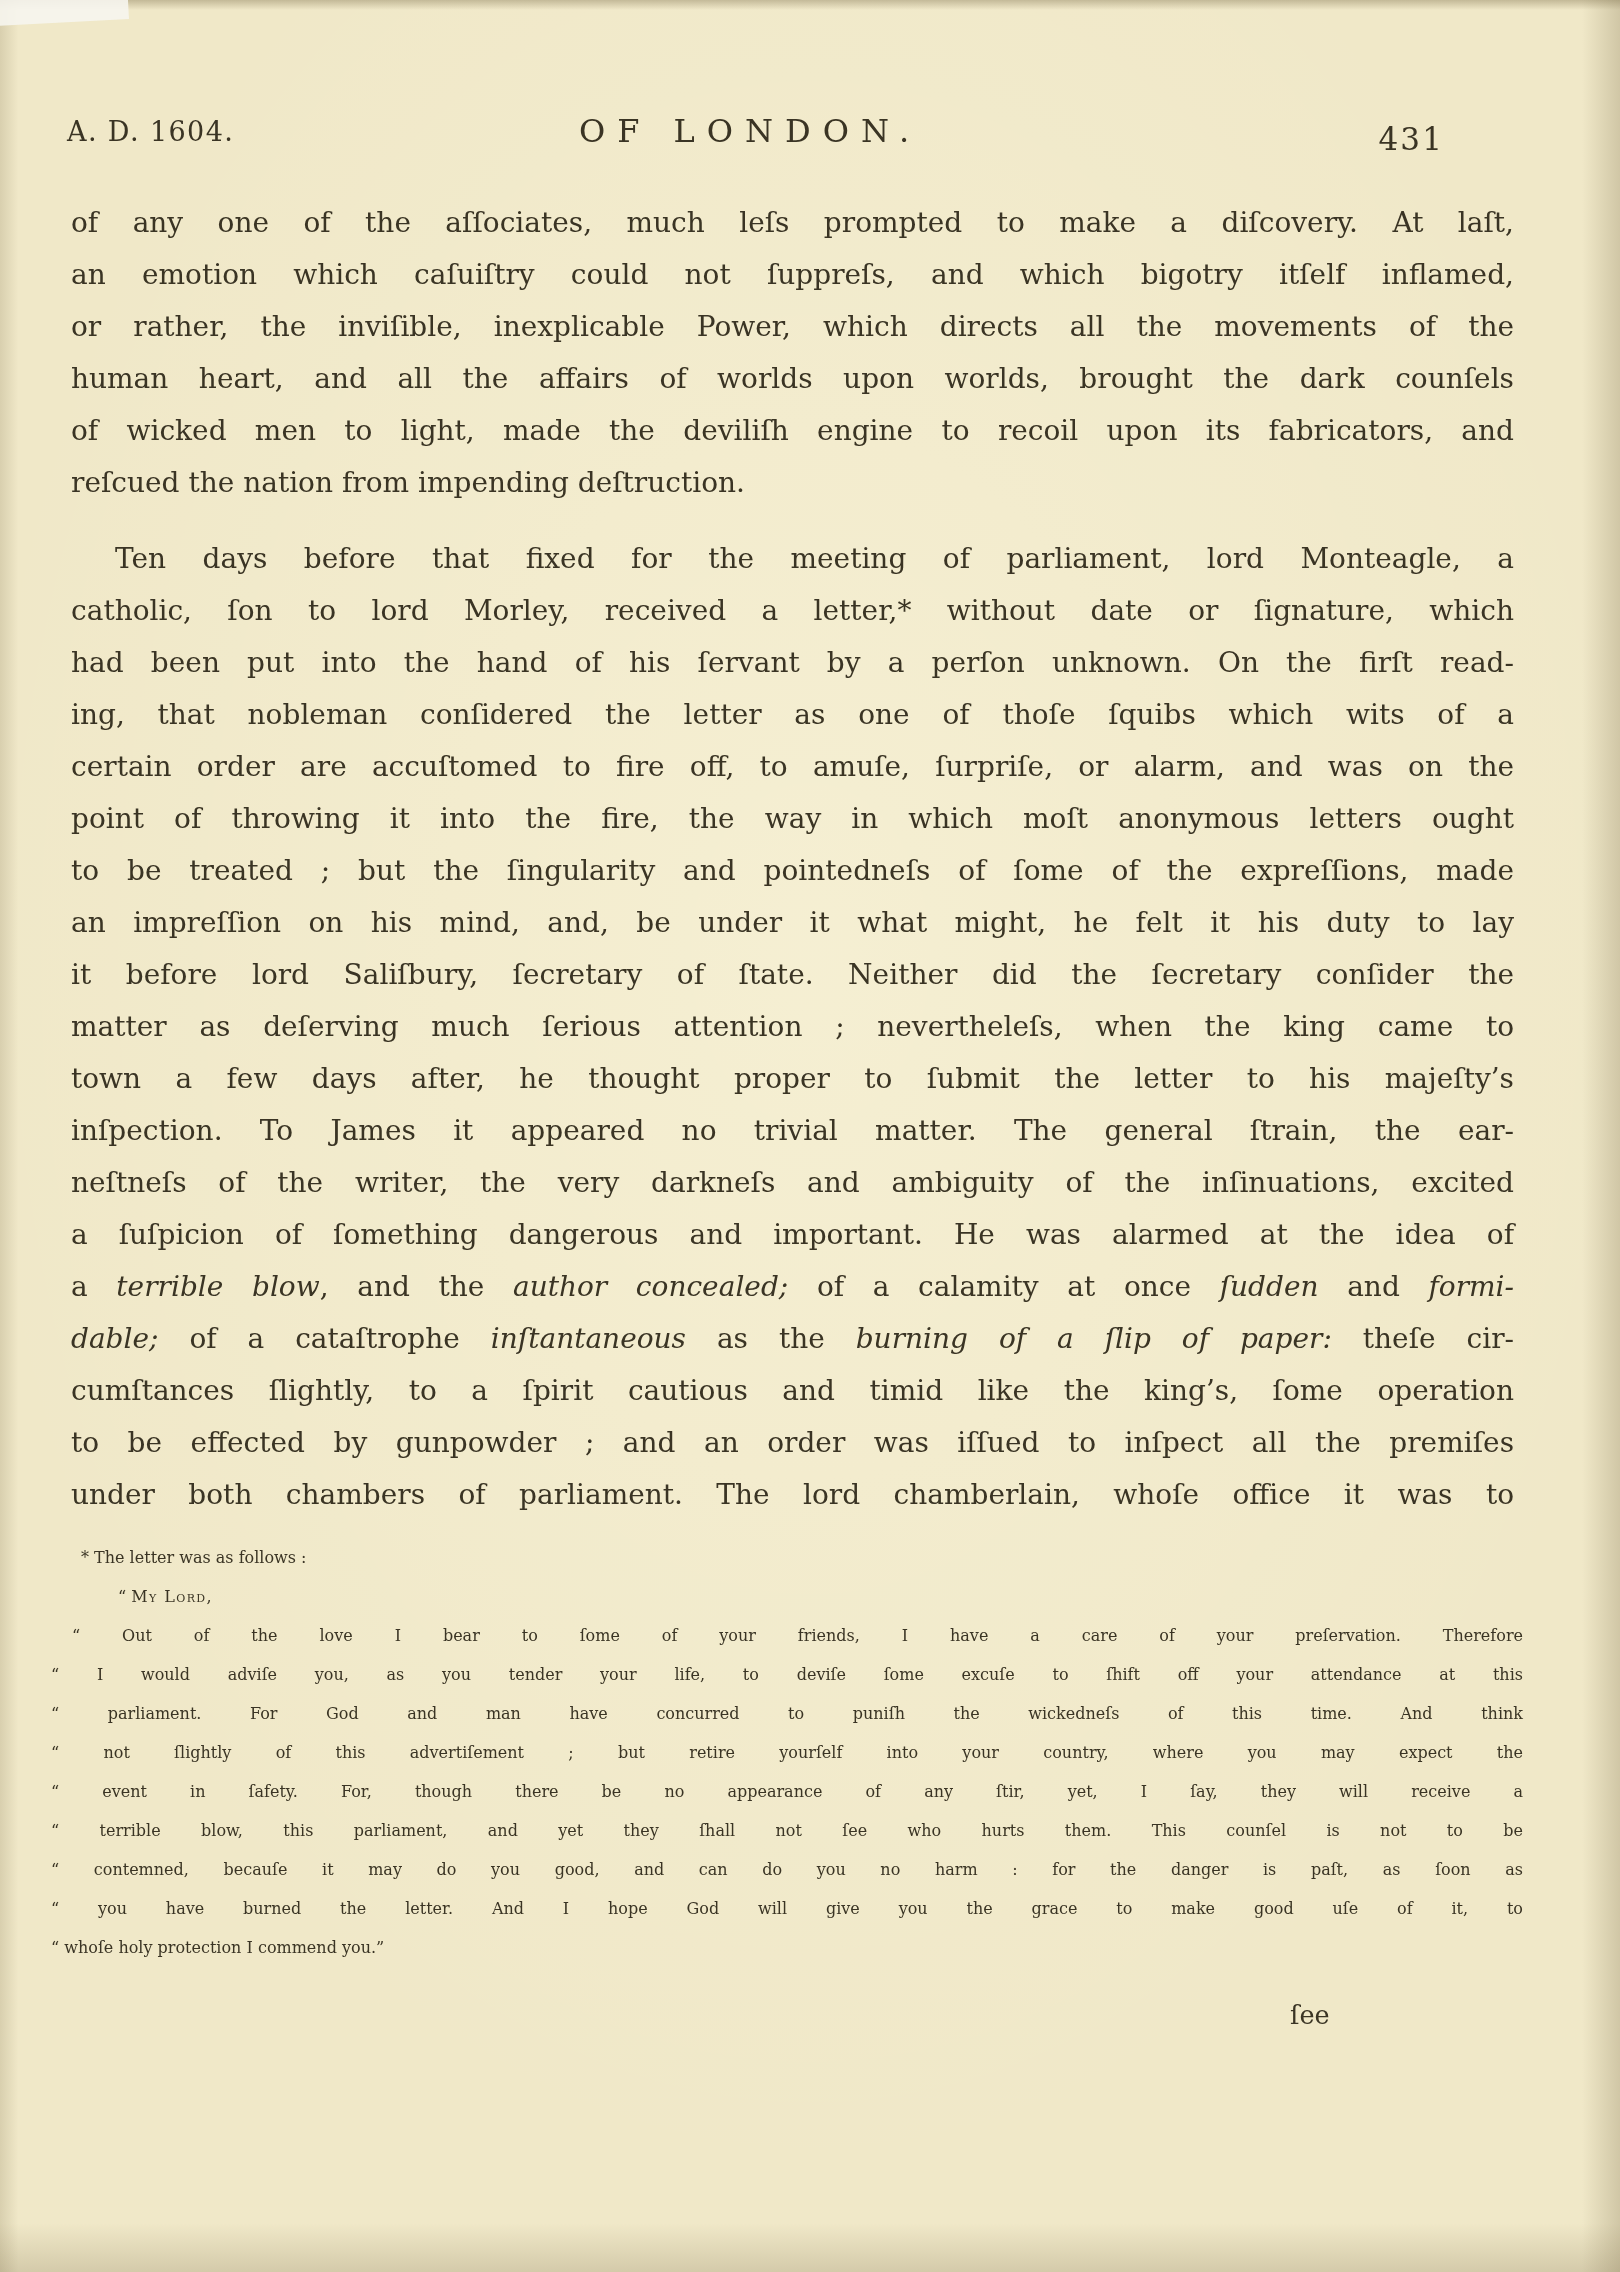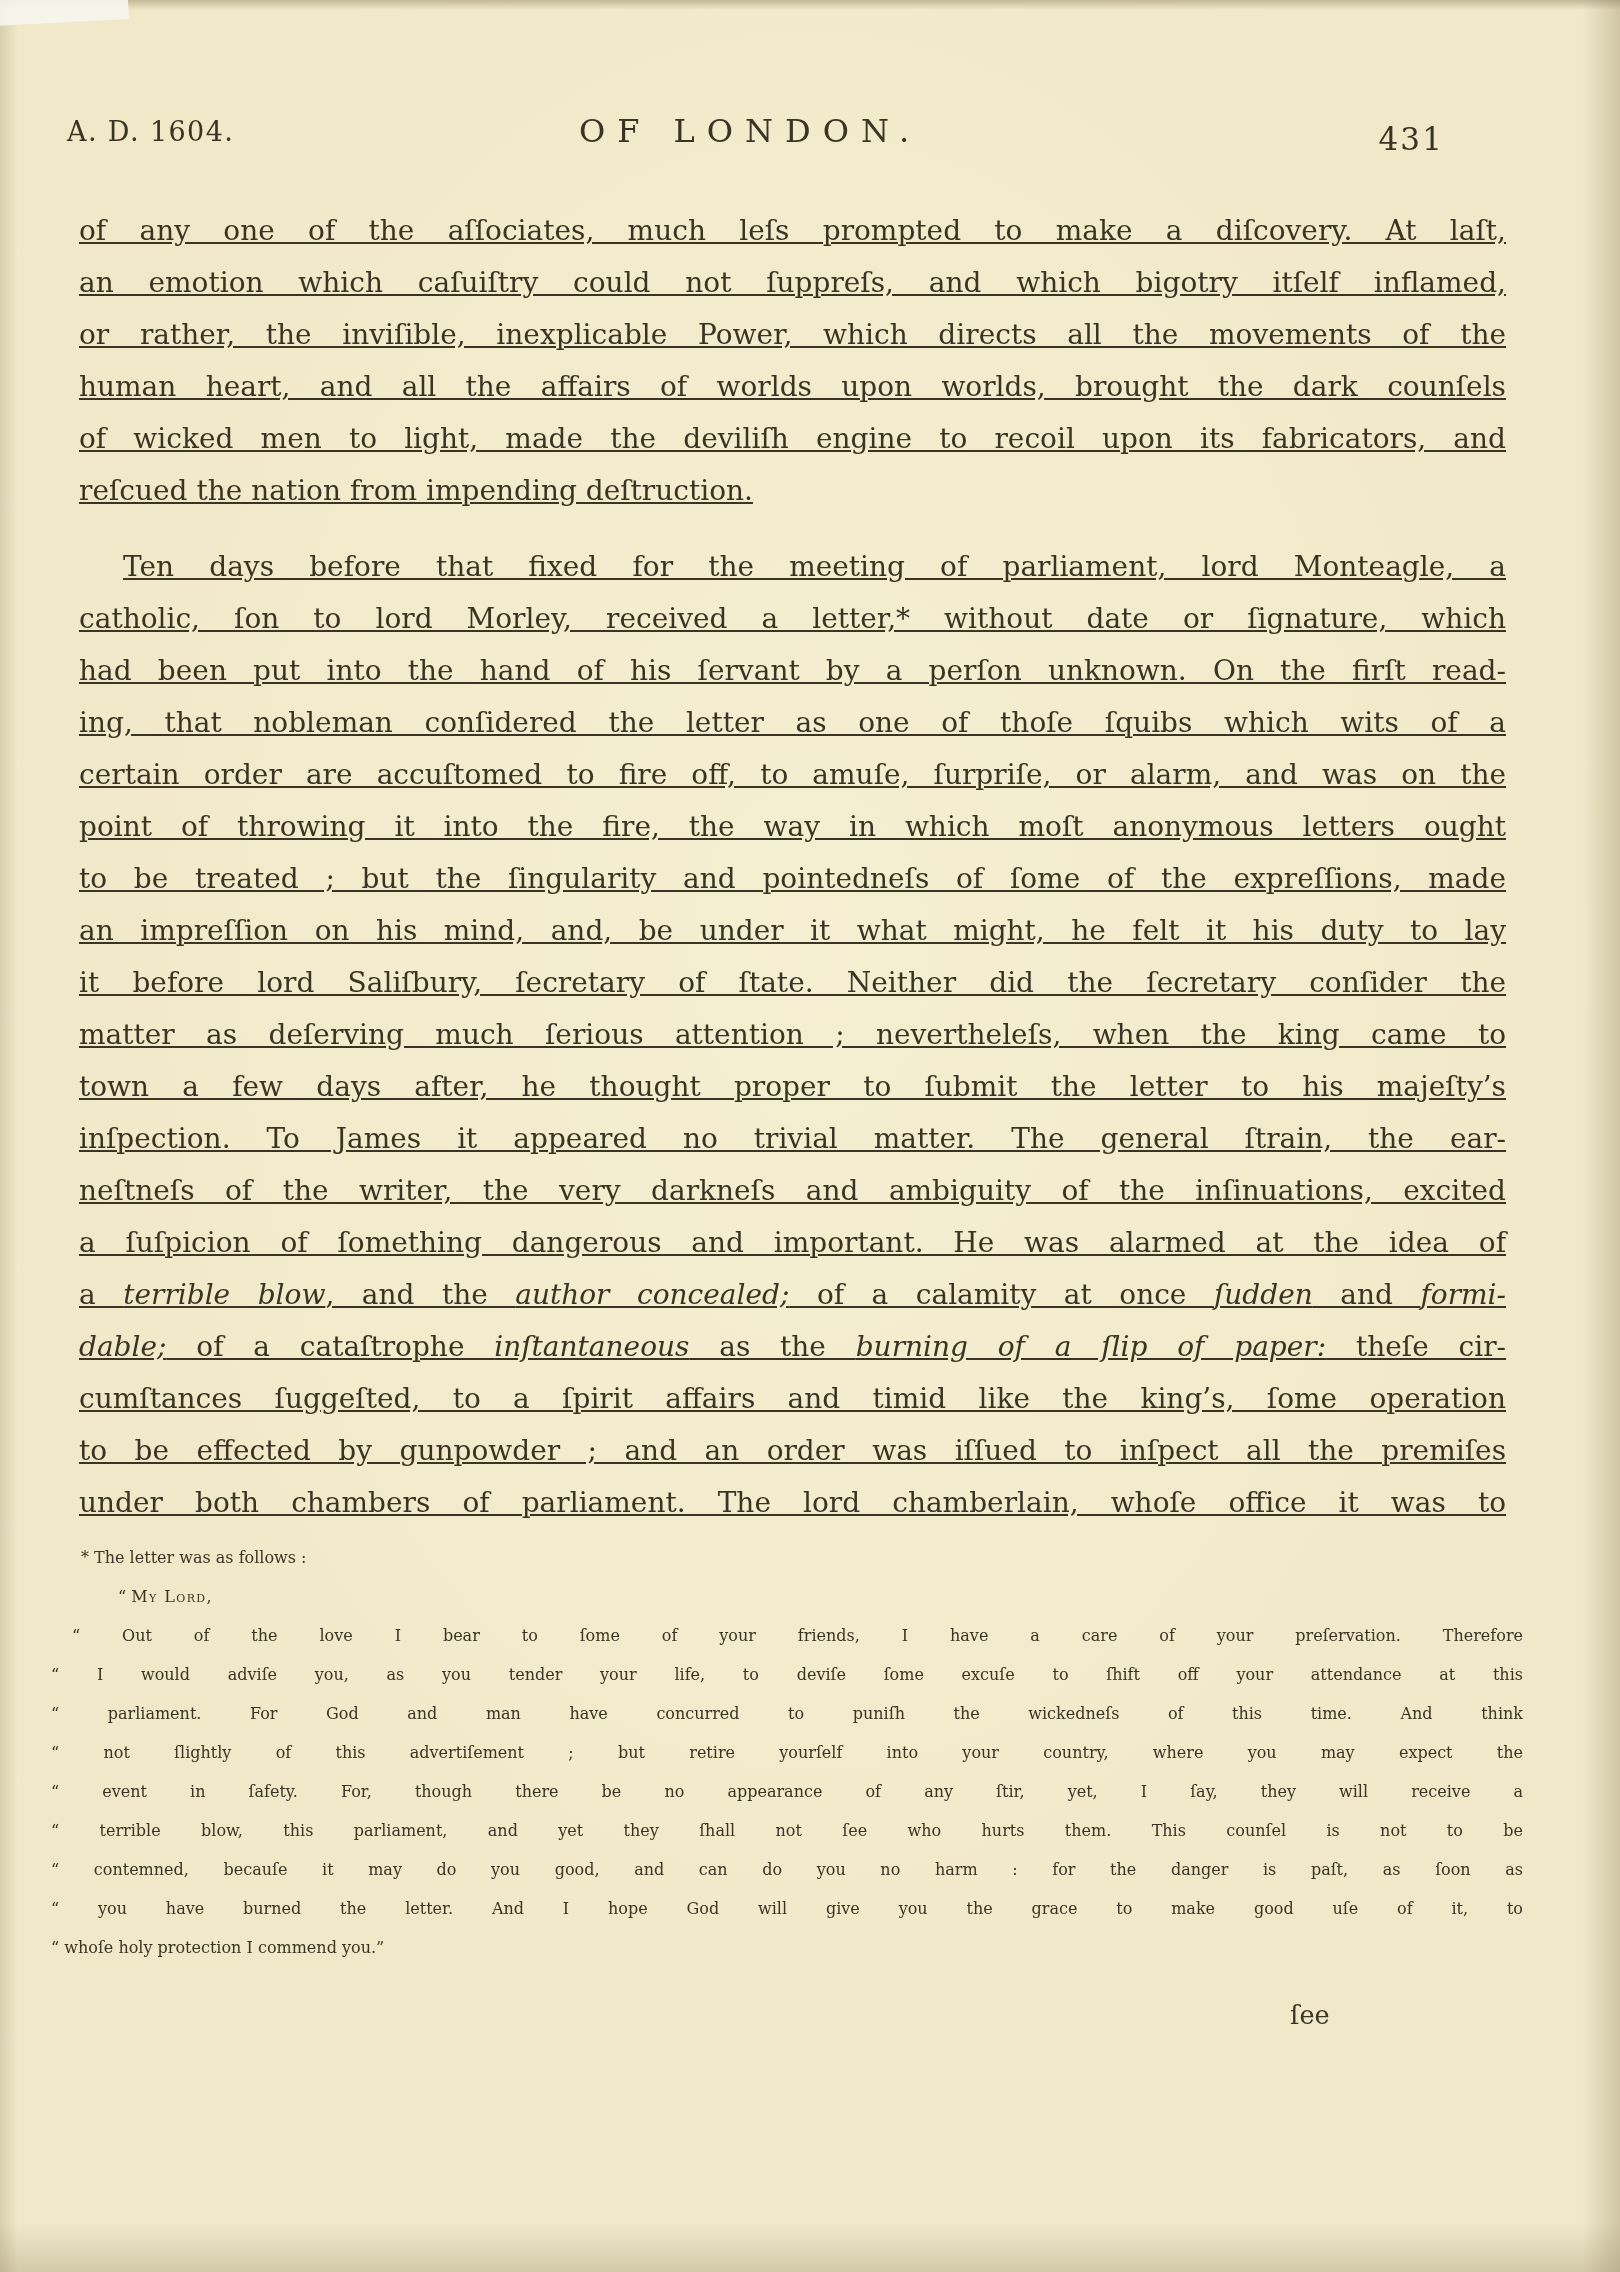--- a/index.html
+++ b/index.html
@@ -25,21 +25,21 @@
     position:absolute; left:67px; top:112px; width:1451px; height:43px;
     font-size:27px;
   }
   .header .date{position:absolute;left:0;top:4.3px;letter-spacing:1.4px;}
   .header .title{position:absolute;left:0;right:85px;top:0;text-align:center;letter-spacing:12px;font-size:32px;}
   .header .pageno{position:absolute;right:74px;top:8.5px;font-size:31px;letter-spacing:2.1px;}
   .body-text{
     position:absolute; left:67px; top:193px; width:1451px;
     font-size:28px; line-height:52px;
   }
-  .paragraph{margin:12px;text-decoration:underline;}
+  .paragraph{margin:4px;}
   .paragraph + .paragraph{margin-top:24px;}
   .line{
     text-align:justify;
     text-align-last:justify;
     white-space:normal;
   }
   .line.last{text-align-last:left;}
   .it{font-style:italic;}
   .sc{font-variant:small-caps;letter-spacing:1.4px;}
   .footnote{
@@ -82,21 +82,21 @@
         <div class="line"><span>to be treated ; but the ſingularity and pointedneſs of ſome of the expreſſions, made</span></div>
         <div class="line"><span>an impreſſion on his mind, and, be under it what might, he felt it his duty to lay</span></div>
         <div class="line"><span>it before lord Saliſbury, ſecretary of ſtate.  Neither did the ſecretary conſider the</span></div>
         <div class="line"><span>matter as deſerving much ſerious attention ; nevertheleſs, when the king came to</span></div>
         <div class="line"><span>town a few days after, he thought proper to ſubmit the letter to his majeſty’s</span></div>
         <div class="line"><span>inſpection.  To James it appeared no trivial matter.  The general ſtrain, the ear-</span></div>
         <div class="line"><span>neſtneſs of the writer, the very darkneſs and ambiguity of the inſinuations, excited</span></div>
         <div class="line"><span>a ſuſpicion of ſomething dangerous and important.  He was alarmed at the idea of</span></div>
         <div class="line"><span>a </span><span class="it">terrible blow</span><span>, and the </span><span class="it">author concealed;</span><span> of a calamity at once </span><span class="it">ſudden</span><span> and </span><span class="it">formi-</span></div>
         <div class="line"><span class="it">dable;</span><span> of a cataſtrophe </span><span class="it">inſtantaneous</span><span> as the </span><span class="it">burning of a ſlip of paper:</span><span> theſe cir-</span></div>
-        <div class="line"><span>cumſtances ſuggeſted, to a ſpirit affairs and timid like the king’s, ſome operation</span></div>
+        <div class="line"><span>cumſtances ſlightly, to a ſpirit cautious and timid like the king’s, ſome operation</span></div>
         <div class="line"><span>to be effected by gunpowder ; and an order was iſſued to inſpect all the premiſes</span></div>
         <div class="line"><span>under both chambers of parliament.  The lord chamberlain, whoſe office it was to</span></div>
       </div>
     </div>
 
   <div class="footnote" id="footnote">
       <div class="line last" style="text-indent: 30px;"><span>* The letter was as follows :</span></div>
       <div class="line last" style="text-indent: 67px;"><span>“ </span><span class="sc">My Lord</span><span>,</span></div>
       <div class="line" style="text-indent: 21px;"><span>“ Out of the love I bear to ſome of your friends, I have a care of your preſervation.  Therefore</span></div>
       <div class="line"><span>“ I would adviſe you, as you tender your life, to deviſe ſome excuſe to ſhift off your attendance at this</span></div>

